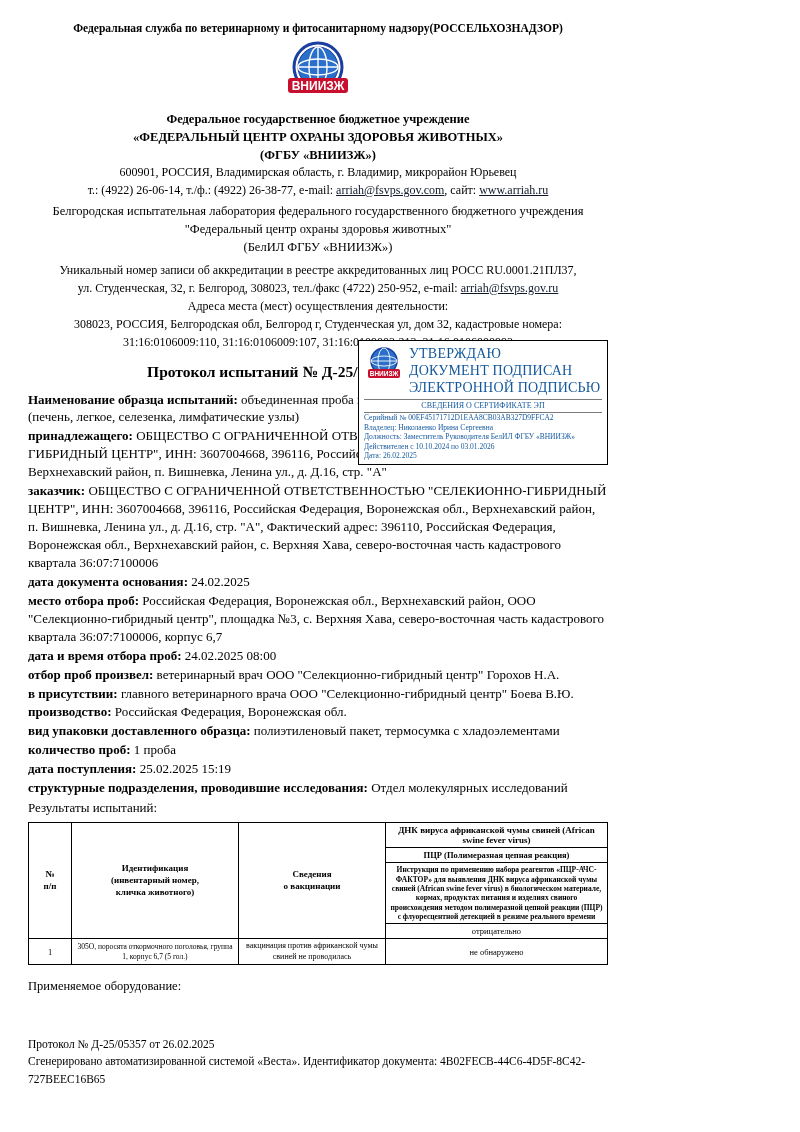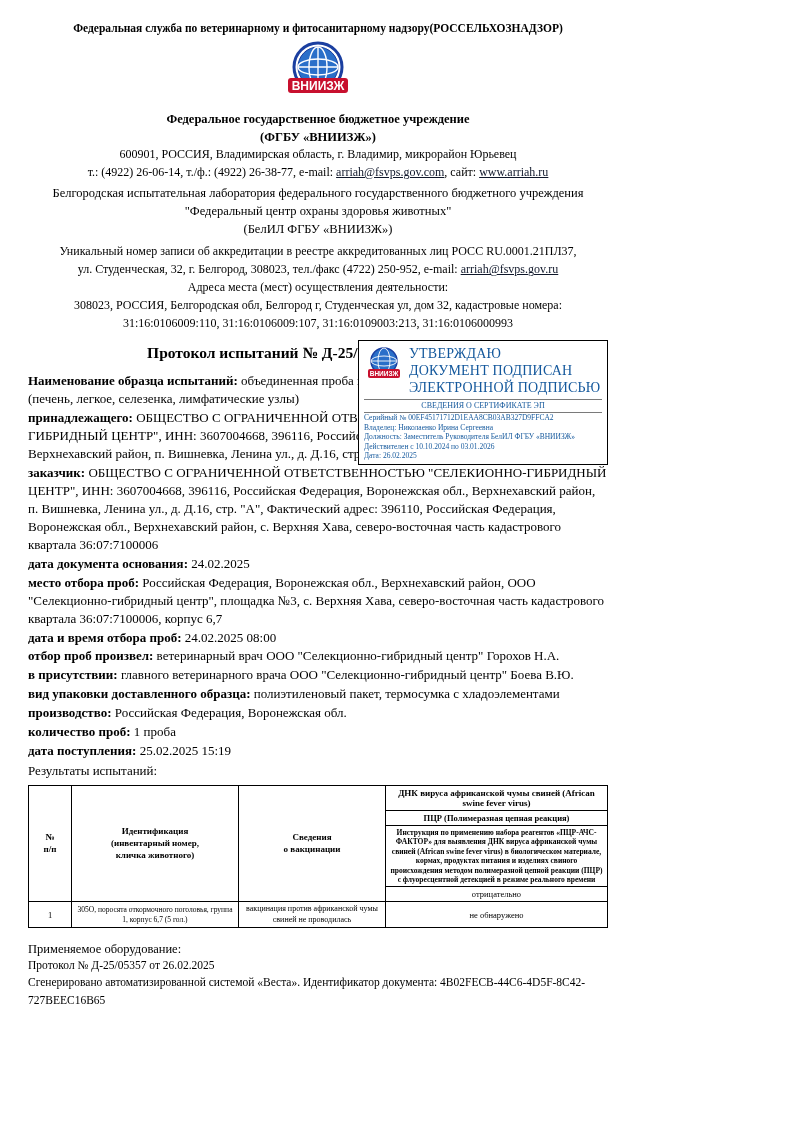--- a/index.html
+++ b/index.html
@@ -135,20 +135,21 @@
   .cell-id { font-size: 7.5px; line-height: 1.3; }
   .cell-vac { font-size: 8px; line-height: 1.3; }
   .cell-res { font-size: 8.5px; }
   .equip {
     font-size: 12.5px;
     margin-top: 14px;
   }
   .footer {
     font-size: 11.5px;
     line-height: 1.5;
+    margin-top: 42px;
   }
   .col-head { font-size: 9px; font-weight: bold; line-height: 1.3; }
 </style>
 </head>
 <body>
 
 <div class="page">
 
   <div class="hdr-top">Федеральная служба по ветеринарному и фитосанитарному надзору(РОССЕЛЬХОЗНАДЗОР)</div>
 
@@ -162,20 +163,21 @@
         <line x1="26" y1="27" x2="66" y2="27" stroke="#ffffff" stroke-width="1.4"></line>
         <line x1="46" y1="7" x2="46" y2="47" stroke="#ffffff" stroke-width="1.4"></line>
         <rect x="16" y="38" width="60" height="15" rx="3" fill="#c8102e"></rect>
         <text x="46" y="49.5" font-family="Liberation Sans, sans-serif" font-size="12" font-weight="bold" fill="#ffffff" text-anchor="middle">ВНИИЗЖ</text>
       </svg>
     </div>
   </div>
 
   <div class="org-block">
     <div class="line-bold">Федеральное государственное бюджетное учреждение</div>
+    <div class="line-bold">«ФЕДЕРАЛЬНЫЙ ЦЕНТР ОХРАНЫ ЗДОРОВЬЯ ЖИВОТНЫХ»</div>
     <div class="line-bold">(ФГБУ «ВНИИЗЖ»)</div>
     <div class="small">600901, РОССИЯ, Владимирская область, г. Владимир, микрорайон Юрьевец</div>
     <div class="small">
       <span>т.: (4922) 26-06-14, т./ф.: (4922) 26-38-77, e-mail: </span><a class="link" href="#">arriah@fsvps.gov.com</a><span>, сайт: </span><a class="link" href="#">www.arriah.ru</a>
     </div>
   </div>
 
   <div class="lab-block">
     <div class="line-bold">Белгородская испытательная лаборатория федерального государственного бюджетного учреждения</div>
     <div class="line-bold">"Федеральный центр охраны здоровья животных"</div>
@@ -222,24 +224,25 @@
 
   <div class="fields">
     <p><span class="b">Наименование образца испытаний:</span><span> объединенная проба патологического материала от свиней (печень, легкое, селезенка, лимфатические узлы)</span></p>
     <p><span class="b">принадлежащего:</span><span> ОБЩЕСТВО С ОГРАНИЧЕННОЙ ОТВЕТСТВЕННОСТЬЮ "СЕЛЕКИОННО-ГИБРИДНЫЙ ЦЕНТР", ИНН: 3607004668, 396116, Российская Федерация, Воронежская обл., Верхнехавский район, п. Вишневка, Ленина ул., д. Д.16, стр. "A"</span></p>
     <p><span class="b">заказчик:</span><span> ОБЩЕСТВО С ОГРАНИЧЕННОЙ ОТВЕТСТВЕННОСТЬЮ "СЕЛЕКИОННО-ГИБРИДНЫЙ ЦЕНТР", ИНН: 3607004668, 396116, Российская Федерация, Воронежская обл., Верхнехавский район, п. Вишневка, Ленина ул., д. Д.16, стр. "A", Фактический адрес: 396110, Российская Федерация, Воронежская обл., Верхнехавский район, с. Верхняя Хава, северо-восточная часть кадастрового квартала 36:07:7100006</span></p>
     <p><span class="b">дата документа основания:</span><span> 24.02.2025</span></p>
     <p><span class="b">место отбора проб:</span><span> Российская Федерация, Воронежская обл., Верхнехавский район, ООО "Селекционно-гибридный центр", площадка №3, с. Верхняя Хава, северо-восточная часть кадастрового квартала 36:07:7100006, корпус 6,7</span></p>
     <p><span class="b">дата и время отбора проб:</span><span> 24.02.2025 08:00</span></p>
     <p><span class="b">отбор проб произвел:</span><span> ветеринарный врач ООО "Селекционно-гибридный центр" Горохов Н.А.</span></p>
     <p><span class="b">в присутствии:</span><span> главного ветеринарного врача ООО "Селекционно-гибридный центр" Боева В.Ю.</span></p>
+    <p><span class="b">производство:</span><span> Российская Федерация, Воронежская обл.</span></p>
     <p><span class="b">вид упаковки доставленного образца:</span><span> полиэтиленовый пакет, термосумка с хладоэлементами</span></p>
-    <p><span class="b">производство:</span><span> Российская Федерация, Воронежская обл.</span></p>
     <p><span class="b">количество проб:</span><span> 1 проба</span></p>
     <p><span class="b">дата поступления:</span><span> 25.02.2025 15:19</span></p>
+    <p><span class="b">структурные подразделения, проводившие исследования:</span><span> Отдел молекулярных исследований</span></p>
   </div>
 
   <div class="res-label">Результаты испытаний:</div>
 
   <table class="results">
     <tbody>
       <tr>
         <td class="col-num" rowspan="4">
           <div class="col-head">№</div>
           <div class="col-head">п/п</div>

